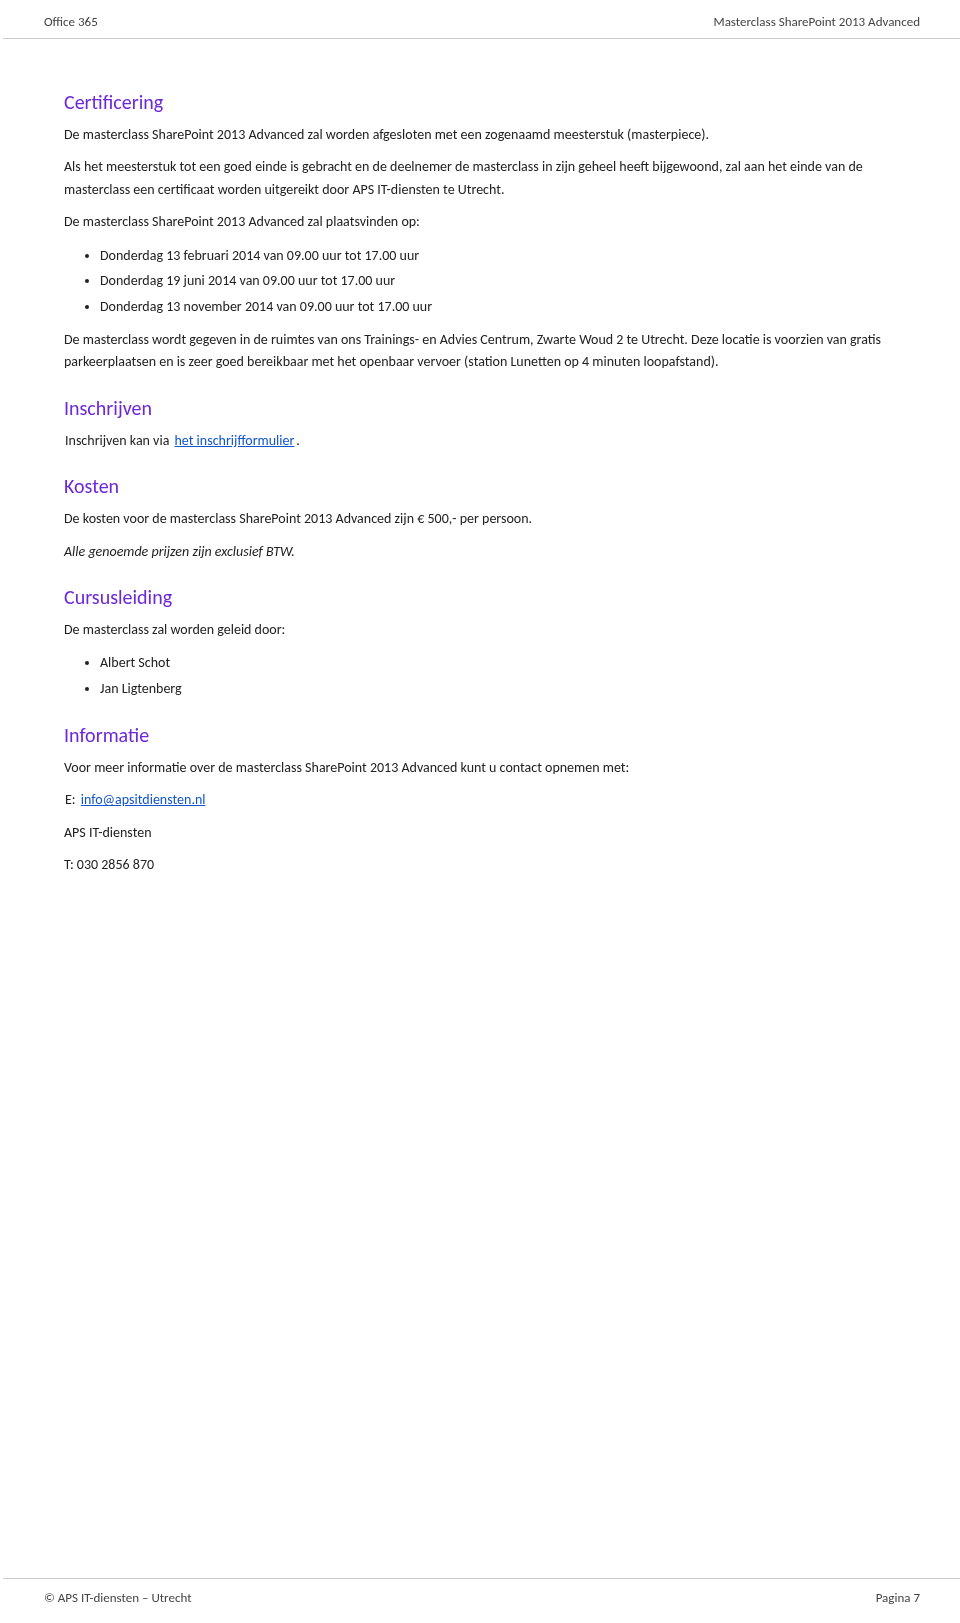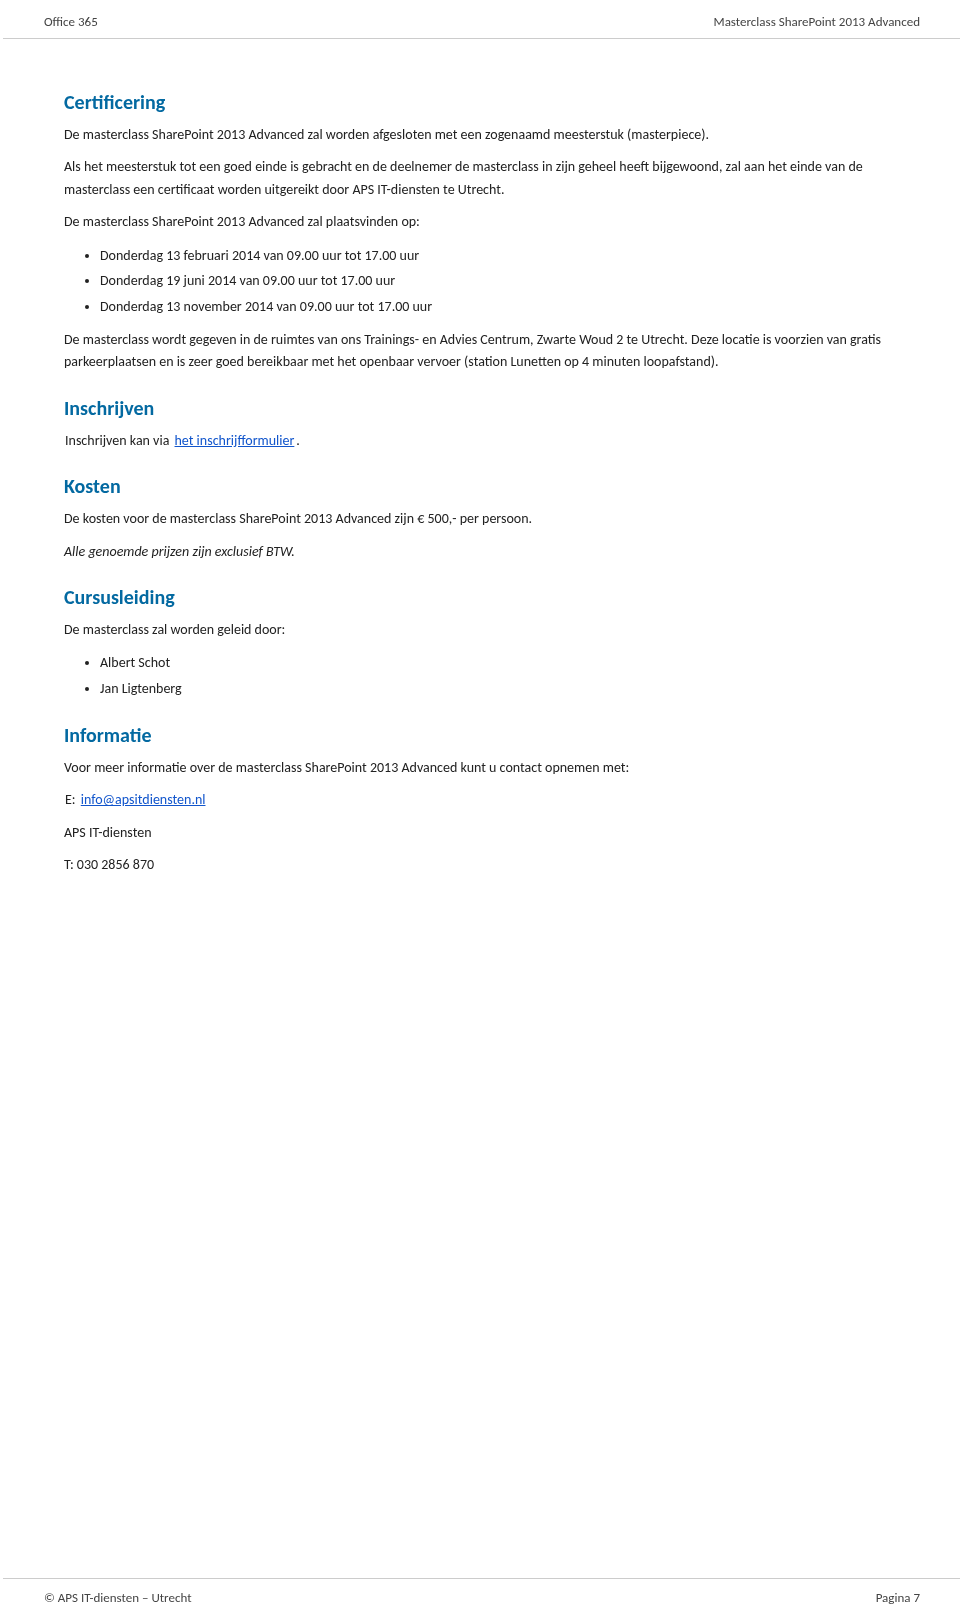--- a/index.html
+++ b/index.html
@@ -36,22 +36,22 @@
       color: #444;
       text-align: left;
     }
 
     .content {
       padding: 28px 60px 60px 60px;
     }
 
     h1.section-title {
       font-size: 20px;
-      font-weight: 700;
-      color: #0369a1;
+      font-weight: 400;
+      color: #6d28d9;
       margin-bottom: 10px;
       margin-top: 22px;
     }
 
     p.body-text {
       font-size: 14px;
       color: #222;
       line-height: 1.6;
       margin-bottom: 10px;
     }

